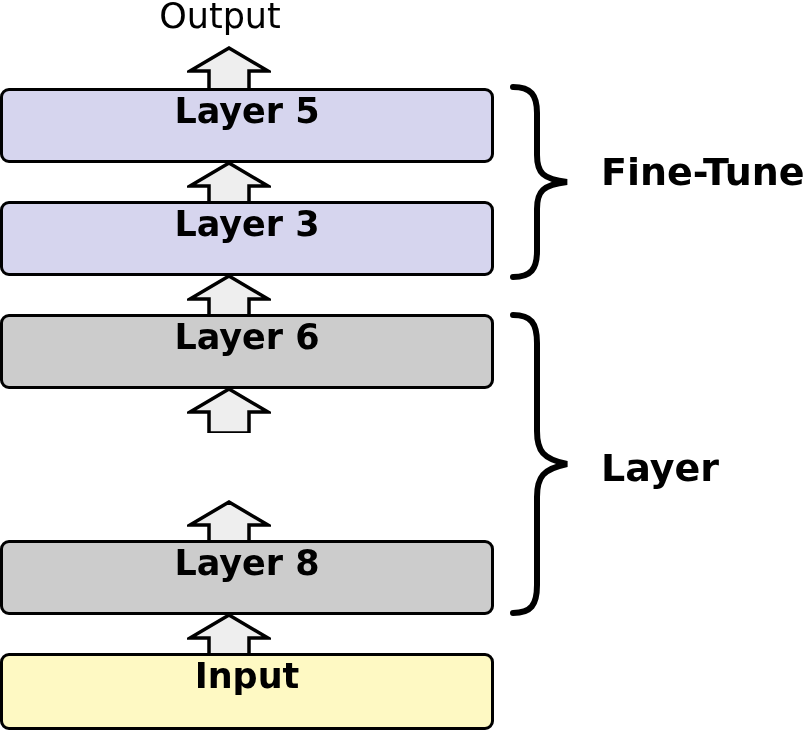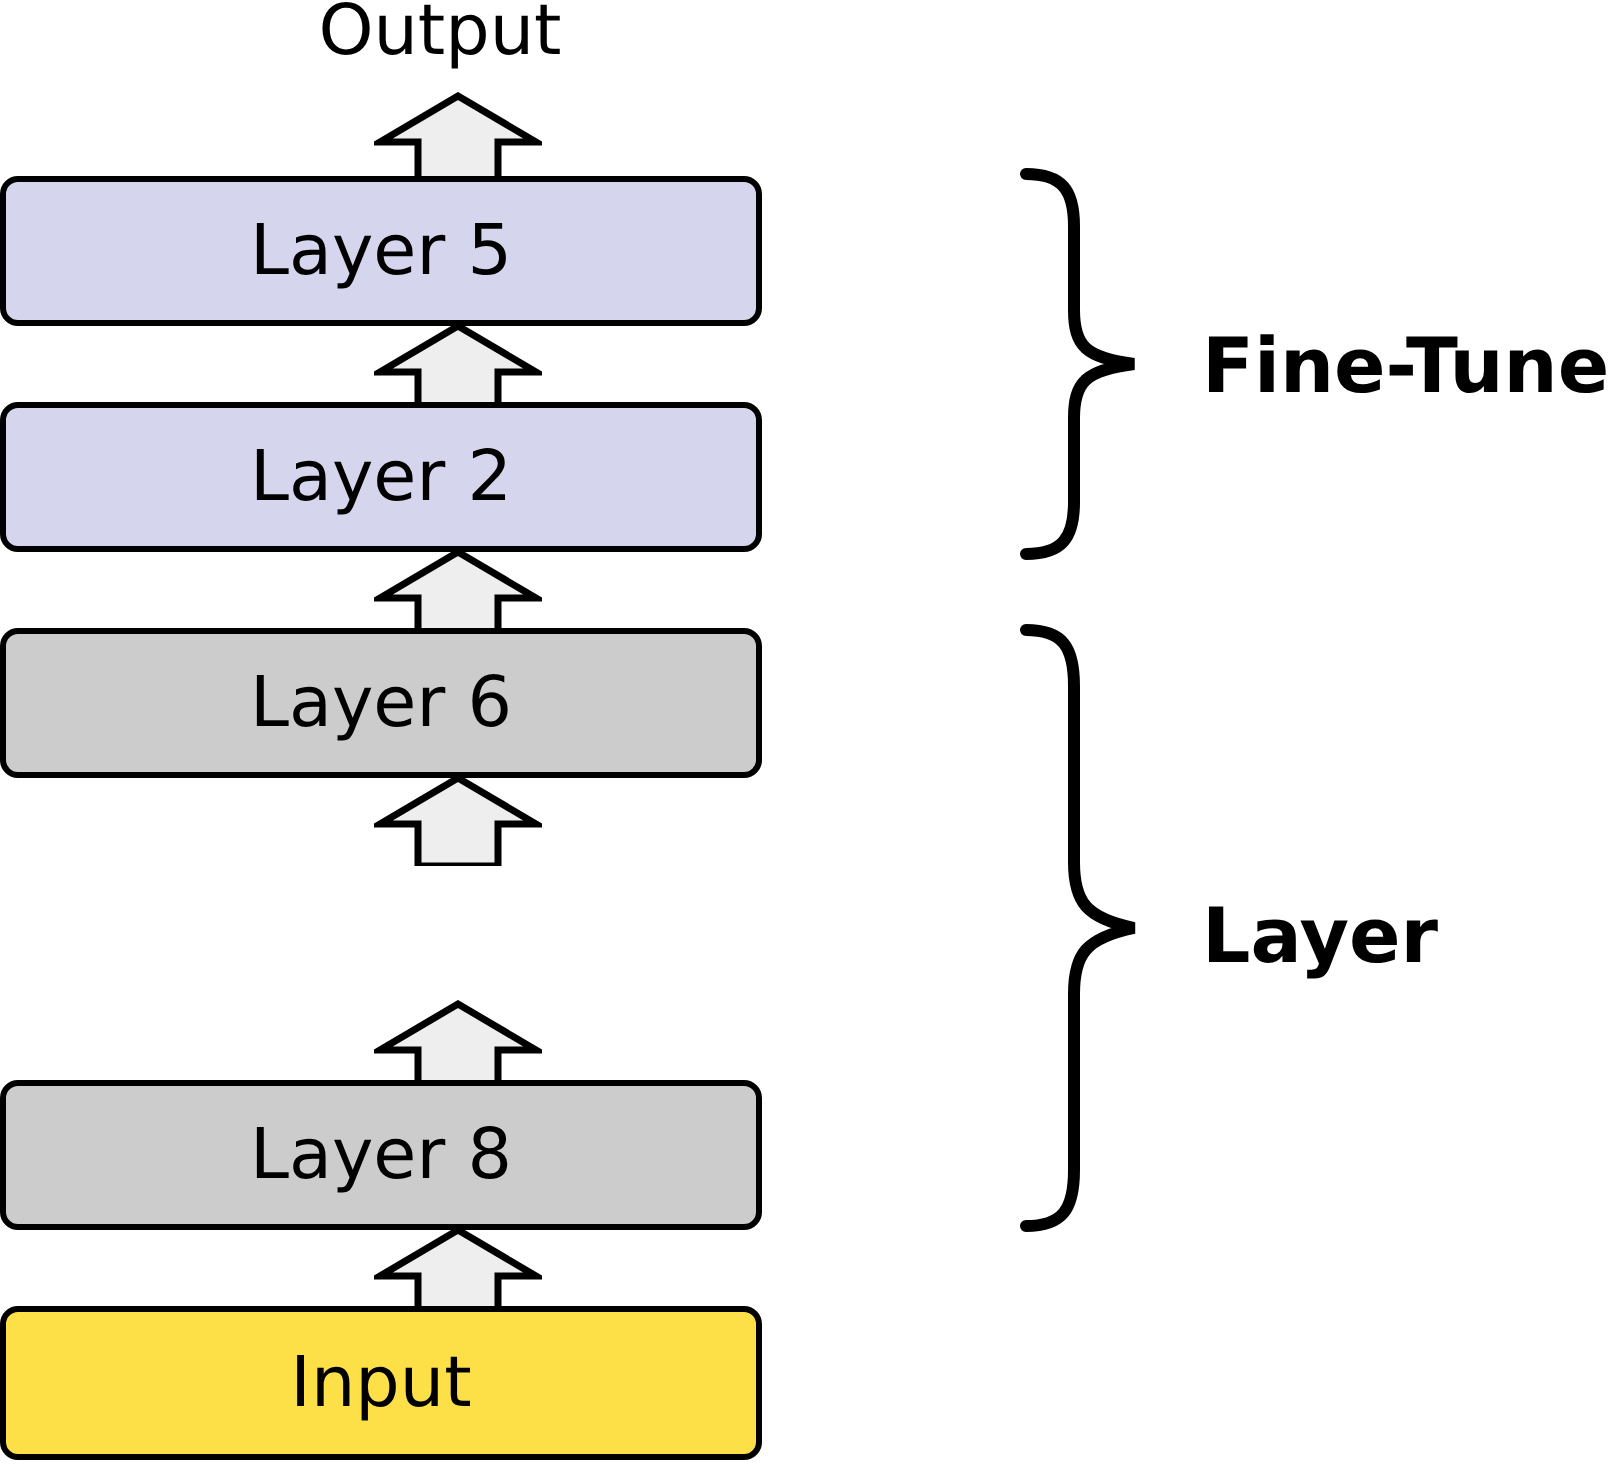--- a/index.html
+++ b/index.html
@@ -15,35 +15,36 @@
     position: absolute;
     left: 0; top: -4px;
     width: 440px;
     text-align: center;
     font-size: 35px;
     color: #000;
   }
   .box {
     position: absolute;
     left: 0;
-    width: 381px;
+    width: 494px;
     height: 75px;
     box-sizing: border-box;
     border: 3.5px solid #000;
     border-radius: 9px;
     display: flex;
-    align-items: center;
+    align-items: flex-start;
     justify-content: center;
     font-size: 35px;
     color: #000;
     z-index: 2;
+    font-weight: bold;
   }
   .box.fine  { background: #d6d5ee; }
   .box.frz   { background: #cccccc; }
-  .box.inp   { background: #fde047; }
+  .box.inp   { background: #fef9c3; }
   .arrow {
     position: absolute;
     left: 187px;
     width: 84px;
     height: 46px;
     z-index: 1;
   }
   .brace {
     position: absolute;
     left: 509px;
@@ -82,35 +83,35 @@
       <path d="M42 2 L81 25 L62 25 L62 46 L22 46 L22 25 L3 25 Z" fill="#eeeeee" stroke="#000000" stroke-width="3.5" stroke-linejoin="miter"></path>
     </svg>
   <svg class="arrow" style="top:613px" viewBox="0 0 84 46">
       <path d="M42 2 L81 25 L62 25 L62 46 L22 46 L22 25 L3 25 Z" fill="#eeeeee" stroke="#000000" stroke-width="3.5" stroke-linejoin="miter"></path>
     </svg>
 
   <div class="box fine" style="top:88px">
     <span>Layer 5</span>
   </div>
   <div class="box fine" style="top:201px">
-    <span>Layer 2</span>
+    <span>Layer 3</span>
   </div>
   <div class="box frz" style="top:314px">
     <span>Layer 6</span>
   </div>
   <div class="box frz" style="top:540px">
     <span>Layer 8</span>
   </div>
   <div class="box inp" style="top:653px; height:77px">
     <span>Input</span>
   </div>
 
   <svg class="brace" style="top:83px; width:62px; height:198px" viewBox="0 0 62 198">
     <path d="M4 4 C22 4 28 12 28 30 L28 72 C28 90 34 96 58 99 C34 102 28 108 28 126 L28 168 C28 186 22 194 4 194" fill="none" stroke="#000000" stroke-width="6" stroke-linecap="round"></path>
   </svg>
   <svg class="brace" style="top:311px; width:62px; height:306px" viewBox="0 0 62 306">
     <path d="M4 4 C22 4 28 12 28 32 L28 120 C28 140 34 148 58 153 C34 158 28 166 28 186 L28 274 C28 294 22 302 4 302" fill="none" stroke="#000000" stroke-width="6" stroke-linecap="round"></path>
   </svg>
 
-  <div class="group-label" style="top:161px">Fine-Tune</div>
+  <div class="group-label" style="top:150px">Fine-Tune</div>
   <div class="group-label" style="top:446px">Layer</div>
 
 </div>
 
 </body></html>

